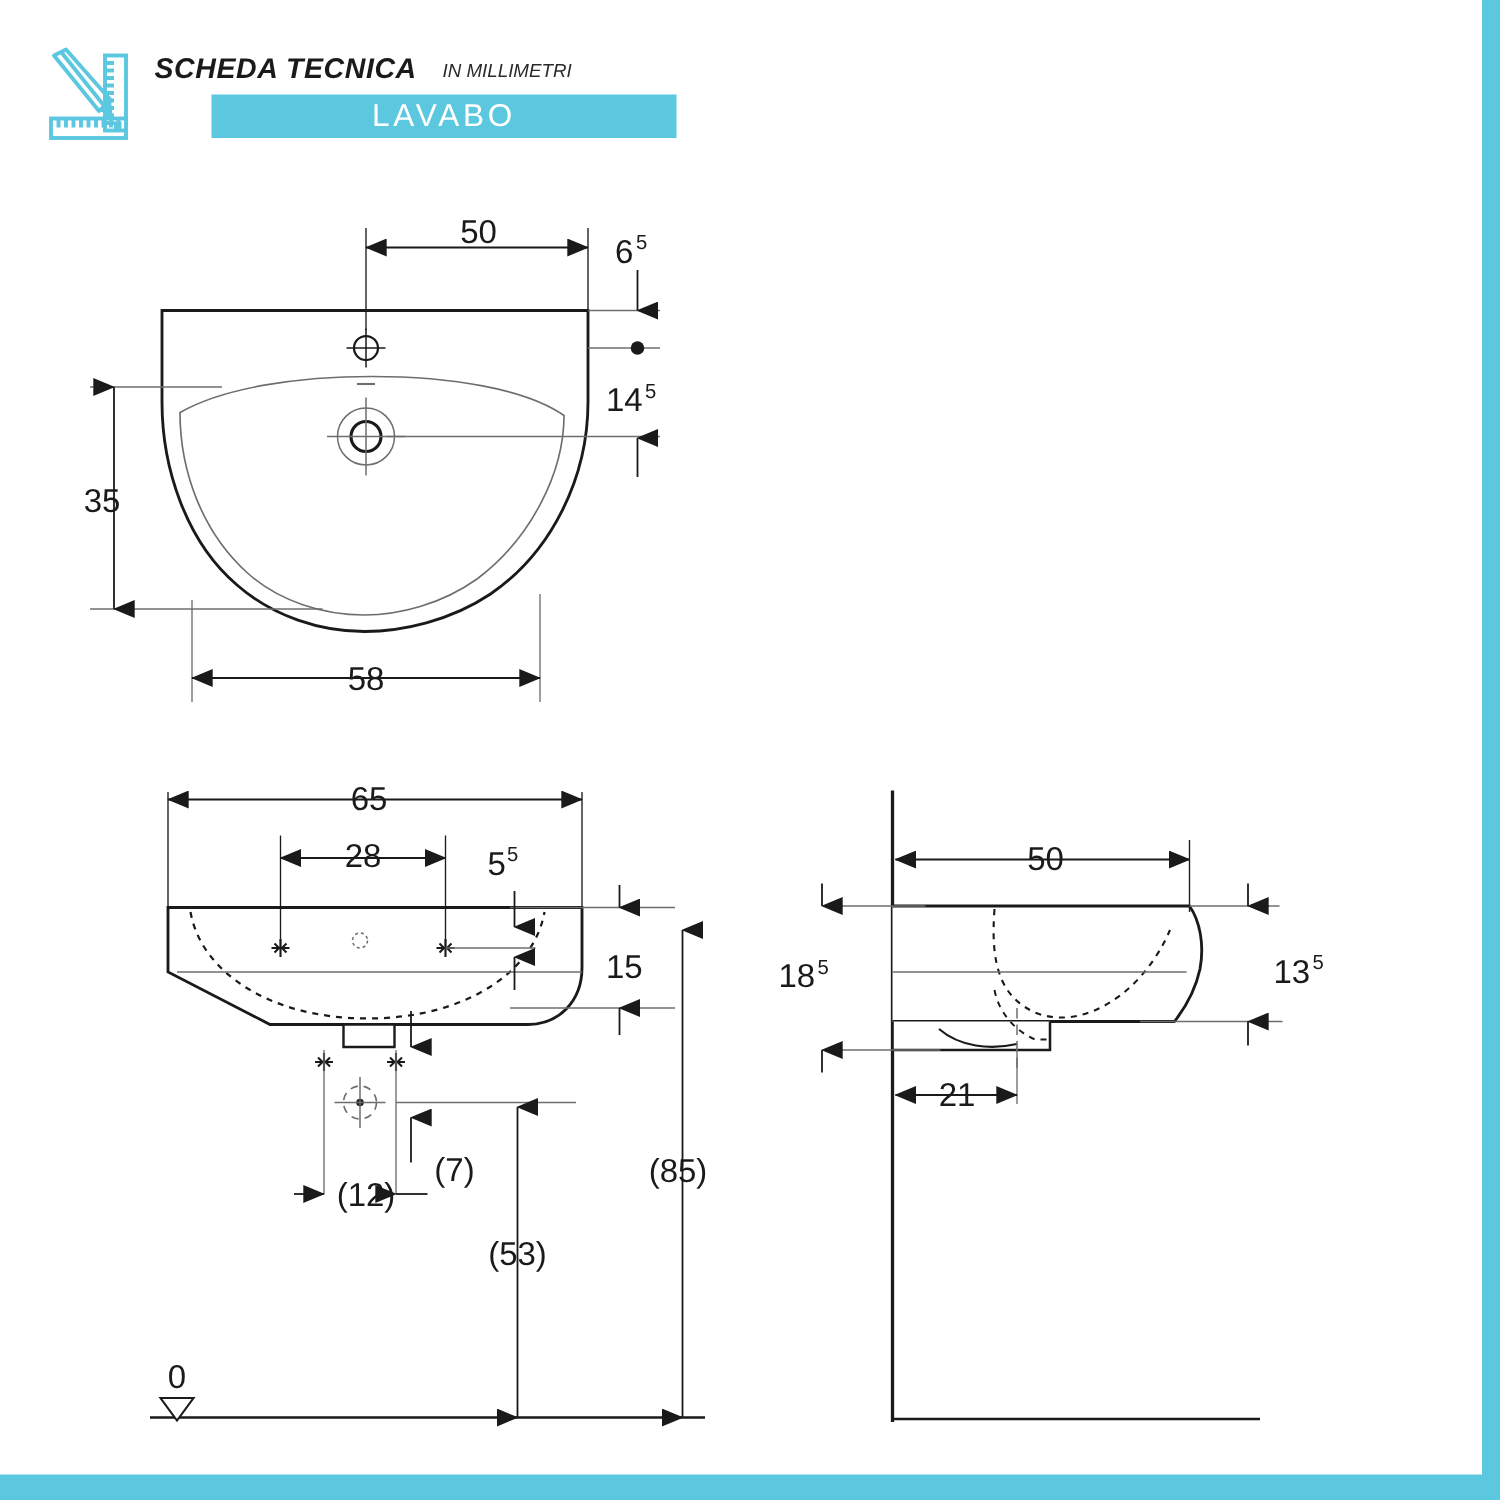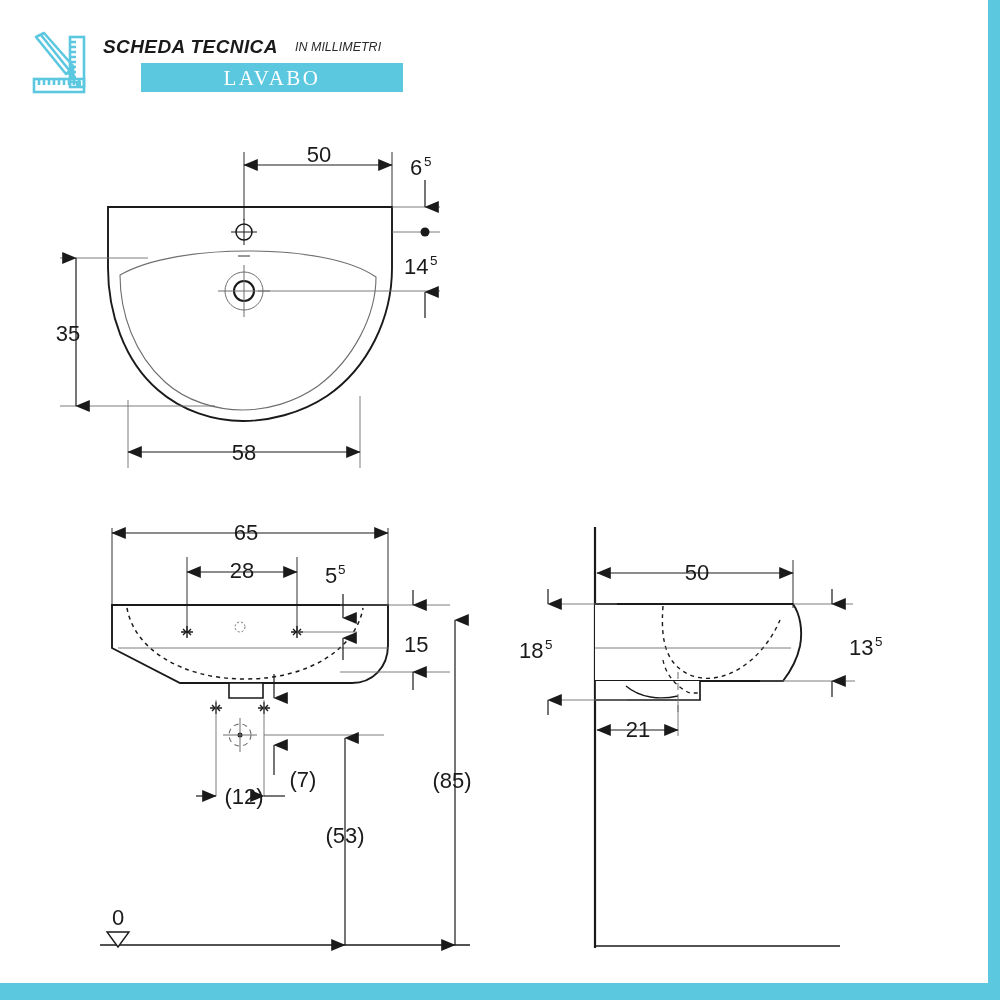--- a/index.html
+++ b/index.html
@@ -70,24 +70,23 @@
     font-size: 12.5px;
     font-style: italic;
     color: #2a2a2a;
     white-space: nowrap;
     padding-left: 24px;
   }
   #title-banner {
     position: absolute;
     left: 113px;
     top: 35px;
-    width: 262px;
+    width: 310px;
     height: 29px;
     background: #5BC8E0;
-    font-family: Liberation Serif, serif;
   }
   #title-banner span {
     position: absolute;
     left: 0;
     right: 0;
     top: 3px;
     text-align: center;
     font-size: 21px;
     letter-spacing: 2.5px;
     color: #ffffff;

